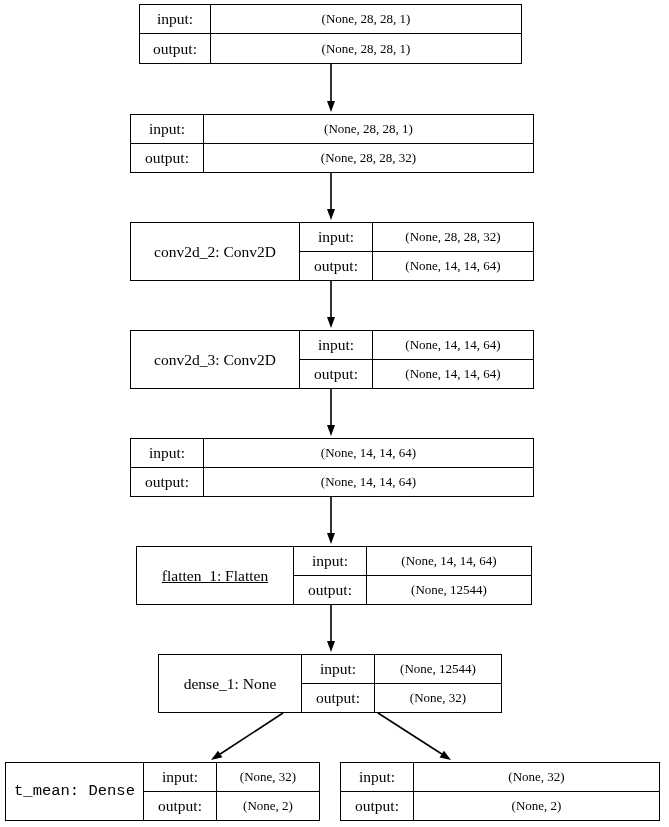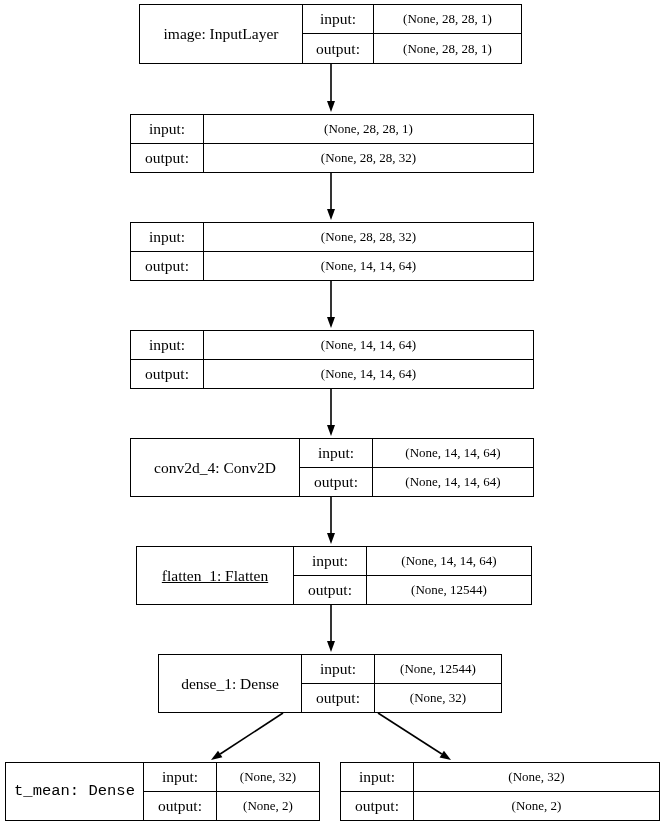--- a/index.html
+++ b/index.html
@@ -103,21 +103,20 @@
       <line x1="331" y1="497" x2="331" y2="533" stroke="#000000" stroke-width="1.6"></line>
       <polygon points="331,544 327,533 335,533" fill="#000000"></polygon>
       <line x1="331" y1="605" x2="331" y2="641" stroke="#000000" stroke-width="1.6"></line>
       <polygon points="331,652 327,641 335,641" fill="#000000"></polygon>
       <line x1="283" y1="713" x2="220.21117065405213" y2="753.987152489716" stroke="#000000" stroke-width="1.6"></line>
       <polygon points="211,760 218.0246806503125,750.6376358882425 222.39766065779176,757.3366690911895" fill="#000000"></polygon>
       <line x1="378" y1="713" x2="441.75115547936747" y2="754.0452644867161" stroke="#000000" stroke-width="1.6"></line>
       <polygon points="451,760 439.58579711090056,757.408480676037 443.9165138478344,750.6820482973951" fill="#000000"></polygon>
     </svg>
 <div class="node" style="left: 139px; top: 4px; width: 383px; height: 60px; border-color: rgb(0, 0, 0); background: rgb(255, 255, 255);">
-      <div class="node-name" style="width: 163px; flex: 0 0 163px;">image: InputLayer</div>
       <div class="io-block">
         <div class="io-row top">
           <div class="io-label" style="width: 71px; flex: 0 0 71px;">input:</div>
           <div class="io-value">(None, 28, 28, 1)</div>
         </div>
         <div class="io-row bottom">
           <div class="io-label" style="width: 71px; flex: 0 0 71px;">output:</div>
           <div class="io-value">(None, 28, 28, 1)</div>
         </div>
       </div>
@@ -128,45 +127,46 @@
           <div class="io-label" style="width: 73px; flex: 0 0 73px;">input:</div>
           <div class="io-value">(None, 28, 28, 1)</div>
         </div>
         <div class="io-row bottom">
           <div class="io-label" style="width: 73px; flex: 0 0 73px;">output:</div>
           <div class="io-value">(None, 28, 28, 32)</div>
         </div>
       </div>
     </div>
     <div class="node" style="left: 130px; top: 222px; width: 404px; height: 59px; border-color: rgb(0, 0, 0); background: rgb(255, 255, 255);">
+      <div class="node-name" style="width: 169px; flex: 0 0 169px;">conv2d_2: Conv2D</div>
       <div class="io-block">
         <div class="io-row top">
           <div class="io-label" style="width: 73px; flex: 0 0 73px;">input:</div>
           <div class="io-value">(None, 28, 28, 32)</div>
         </div>
         <div class="io-row bottom">
           <div class="io-label" style="width: 73px; flex: 0 0 73px;">output:</div>
           <div class="io-value">(None, 14, 14, 64)</div>
         </div>
       </div>
     </div>
     <div class="node" style="left: 130px; top: 330px; width: 404px; height: 59px; border-color: rgb(0, 0, 0); background: rgb(255, 255, 255);">
+      <div class="node-name" style="width: 169px; flex: 0 0 169px;">conv2d_3: Conv2D</div>
       <div class="io-block">
         <div class="io-row top">
           <div class="io-label" style="width: 73px; flex: 0 0 73px;">input:</div>
           <div class="io-value">(None, 14, 14, 64)</div>
         </div>
         <div class="io-row bottom">
           <div class="io-label" style="width: 73px; flex: 0 0 73px;">output:</div>
           <div class="io-value">(None, 14, 14, 64)</div>
         </div>
       </div>
     </div>
     <div class="node" style="left: 130px; top: 438px; width: 404px; height: 59px; border-color: rgb(0, 0, 0); background: rgb(255, 255, 255);">
-      <div class="node-name" style="width: 169px; flex: 0 0 169px;">conv2d_4: Conv2D</div>
       <div class="io-block">
         <div class="io-row top">
           <div class="io-label" style="width: 73px; flex: 0 0 73px;">input:</div>
           <div class="io-value">(None, 14, 14, 64)</div>
         </div>
         <div class="io-row bottom">
           <div class="io-label" style="width: 73px; flex: 0 0 73px;">output:</div>
           <div class="io-value">(None, 14, 14, 64)</div>
         </div>
       </div>
@@ -178,21 +178,21 @@
           <div class="io-label" style="width: 73px; flex: 0 0 73px;">input:</div>
           <div class="io-value">(None, 14, 14, 64)</div>
         </div>
         <div class="io-row bottom">
           <div class="io-label" style="width: 73px; flex: 0 0 73px;">output:</div>
           <div class="io-value">(None, 12544)</div>
         </div>
       </div>
     </div>
     <div class="node" style="left: 158px; top: 654px; width: 344px; height: 59px; border-color: rgb(0, 0, 0); background: rgb(255, 255, 255);">
-      <div class="node-name" style="width: 143px; flex: 0 0 143px;">dense_1: Dense</div>
+      <div class="node-name" style="width: 143px; flex: 0 0 143px;">dense_1: None</div>
       <div class="io-block">
         <div class="io-row top">
           <div class="io-label" style="width: 73px; flex: 0 0 73px;">input:</div>
           <div class="io-value">(None, 12544)</div>
         </div>
         <div class="io-row bottom">
           <div class="io-label" style="width: 73px; flex: 0 0 73px;">output:</div>
           <div class="io-value">(None, 32)</div>
         </div>
       </div>

